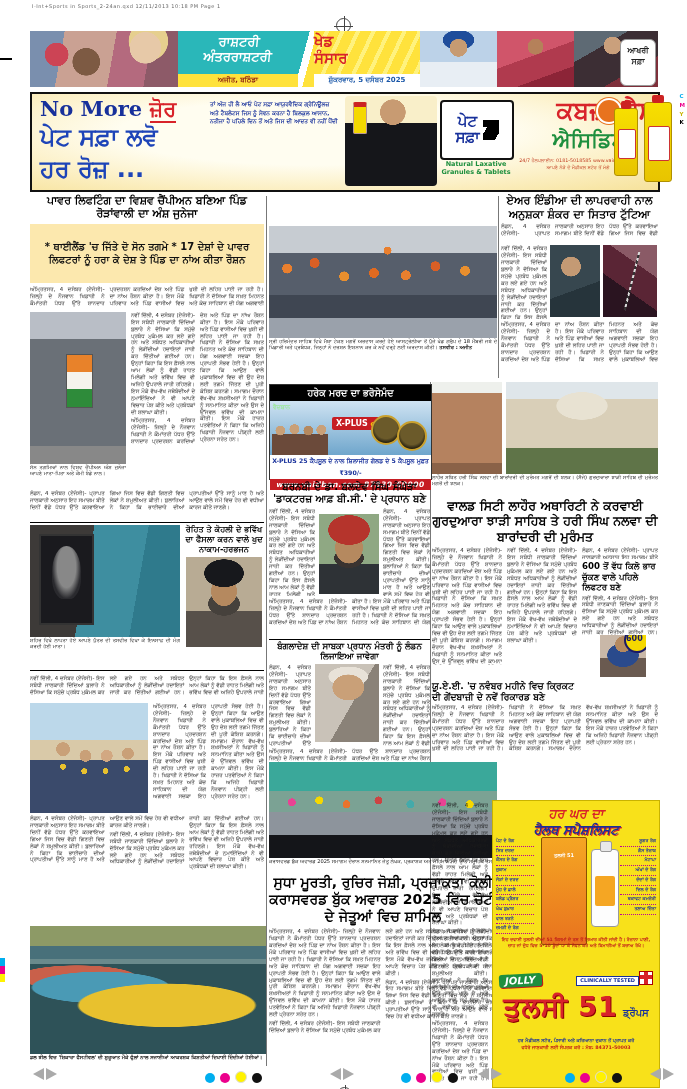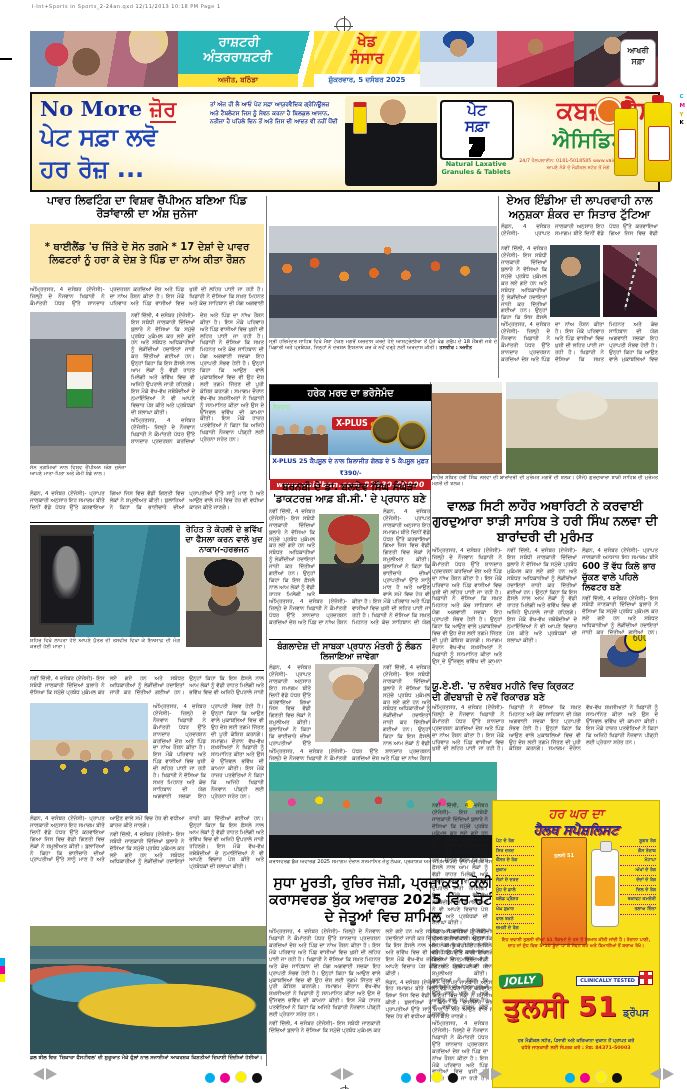--- a/index.html
+++ b/index.html
@@ -21,36 +21,36 @@
     radial-gradient(circle 16px at 78% 30%,#e7c9a8 97%,transparent),
     radial-gradient(circle 20px at 80% 18%,#e6cf8e 97%,transparent),
     radial-gradient(circle 12px at 18% 42%,#cc4455 97%,transparent),
     radial-gradient(circle 14px at 38% 55%,#7d5a43 97%,transparent),
     linear-gradient(100deg,#7a8fae 0 22%,#caa193 22% 55%,#b46a7e 55% 78%,#8d5a68 78%);}
   .mh-teal{width:120px;background:#2ab7b9;position:relative;display:flex;flex-direction:column;}
   .mh-teal .t{flex:1;color:#fff;font-weight:700;font-size:13px;line-height:1.15;text-align:center;padding-top:4px;transform:skewX(-6deg);}
   .mh-strip{height:13px;background:#ffe23c;color:#8a1a10;font-weight:700;font-size:7px;text-align:center;line-height:13px;}
   .mh-slash{width:16px;background:linear-gradient(105deg,#2ab7b9 0 38%,#fff 38% 62%,#ffe23c 62%);}
   .mh-yellow{width:106px;background:repeating-linear-gradient(115deg,#ffe23c 0 10px,#fff27e 10px 14px);display:flex;flex-direction:column;}
-  .mh-yellow .t{flex:1;color:#d8232a;font-weight:700;font-size:15px;line-height:1.1;text-align:center;padding-top:2px;}
+  .mh-yellow .t{flex:1;color:#d8232a;font-weight:700;font-size:15px;line-height:1.1;padding-top:2px;}
   .mh-date{height:13px;background:#fff;color:#1a57a8;font-weight:700;font-size:7px;text-align:center;line-height:13px;}
   .mh-right{flex:1;display:flex;}
   .mh-k{flex:1;background:radial-gradient(circle 9px at 50% 30%,#c79b72 97%,transparent),radial-gradient(ellipse 16px 10px at 50% 16%,#1f4d9b 97%,transparent),linear-gradient(#bcd2e8 0 55%,#e8eef4 55%);}
   .mh-m{flex:1;background:radial-gradient(circle 8px at 50% 28%,#b5815a 97%,transparent),linear-gradient(160deg,#d0556a 0 45%,#b03a4e 45% 75%,#8c2437 75%);}
   .mh-r{flex:1.1;background:radial-gradient(circle 9px at 46% 26%,#caa07c 97%,transparent),linear-gradient(150deg,#5e6a74 0 30%,#3c2e34 30% 70%,#7e2f3a 70%);}
   .mh-corner{position:absolute;right:2px;top:8px;width:34px;height:40px;background:#fff;border:1px solid #999;border-radius:6px;font-size:8px;font-weight:700;color:#222;text-align:center;line-height:1.4;padding-top:5px;}
   
   .ad1{border:2px solid #111;background:radial-gradient(ellipse at 45% 40%,#fffdf0 0 40%,#fbedbc 75%,#f6e29a);}
   .ad1 .nm{font-family:"DejaVu Serif",serif;font-weight:700;font-size:21px;color:#17309b;}
   .ad1 .nm .zor{color:#d8232a;border-bottom:2px solid #d8232a;}
   .ad1 .big{font-weight:700;font-size:24px;color:#1d44b8;line-height:1.25;}
   .ad1 .sm{font-size:5.8px;color:#17309b;font-weight:700;line-height:1.5;width:128px;}
   .ad1-man{background:radial-gradient(circle 13px at 52% 18%,#c89b72 97%,transparent),linear-gradient(#f9efc9 0 30%,#15161a 30%);border-radius:4px;}
   .ad1-bottle-s{position:absolute;left:8px;top:6px;width:12px;height:26px;background:#f5d800;border:1px solid #b99;border-top:5px solid #cc2222;border-radius:2px;}
-  .ad1-logo{background:#fff;border:2px solid #111;border-radius:4px;display:flex;align-items:center;justify-content:center;gap:3px;flex-direction:column;}
+  .ad1-logo{background:#fff;border:2px solid #111;border-radius:4px;display:flex;align-items:center;justify-content:center;gap:3px;}
   .ad1-logo .tx{color:#17309b;font-weight:700;font-size:15px;line-height:1.05;text-align:center;}
   .toilet{width:16px;height:20px;background:linear-gradient(#000 0 35%,transparent 35%),linear-gradient(120deg,transparent 0 30%,#000 30% 85%,transparent 85%);}
   .tagline{color:#1e8f3e;font-weight:700;font-size:6.5px;text-align:center;line-height:1.3;}
   .kabz{font-weight:700;font-size:25px;color:#d8232a;}
   .acid{font-weight:700;font-size:21px;color:#1e8f3e;}
   .contact{font-size:4.8px;color:#c03a1e;text-align:center;line-height:1.4;}
   .bottle{position:absolute;background:linear-gradient(#f7df00,#e8c400);border:1px solid #b09000;border-radius:3px;}
   .bottle:before{content:"";position:absolute;left:28%;top:-8px;width:44%;height:8px;background:#cc2222;border-radius:2px;}
   .bottle .lb{position:absolute;left:12%;top:30%;width:76%;height:42%;background:#fff;border:1px solid #c33;border-radius:2px;}
   .burst{position:absolute;width:22px;height:22px;background:#e8731e;border-radius:50%;box-shadow:0 0 0 2px #fff,0 0 0 3px #e8731e;}
@@ -87,21 +87,21 @@
     radial-gradient(circle 4px at 62% 44%,#4aa 97%,transparent),radial-gradient(circle 4px at 76% 42%,#e84393 97%,transparent),
     radial-gradient(circle 4px at 88% 44%,#f5d800 97%,transparent),
     linear-gradient(180deg,#3aa89a 0 30%,#7ba294 30% 52%,#8d949c 52% 76%,#141519 76%);}
   .ph-boats{background:
     linear-gradient(180deg,#8d9a66 0 16%,#48707a 16% 26%,transparent 26%),
     radial-gradient(ellipse 90px 22px at 58% 62%,#e8c12e 97%,transparent),
     radial-gradient(ellipse 70px 16px at 30% 48%,#4a9ab5 97%,transparent),
     radial-gradient(ellipse 60px 12px at 20% 40%,#c9604a 97%,transparent),
     linear-gradient(180deg,#6a8a8c 0 30%,#2e5258 30%);}
   .ph-man600{background:radial-gradient(circle 8px at 50% 22%,#b5895f 97%,transparent),radial-gradient(ellipse 16px 12px at 50% 48%,#2a4a8c 97%,transparent),linear-gradient(#c9b8a8 0 55%,#6a5a50 55%);}
-  .badge600{position:absolute;right:-4px;top:-8px;width:22px;height:22px;border-radius:50%;background:#f5d800;border:2px solid #1a1a66;color:#1a1a66;font-weight:400;font-size:8px;text-align:right;line-height:20px;}
+  .badge600{position:absolute;right:-4px;top:-8px;width:22px;height:22px;border-radius:50%;background:#f5d800;border:2px solid #1a1a66;color:#1a1a66;font-weight:700;font-size:8px;text-align:left;line-height:20px;}
   
   .xh{background:#000;color:#fff;font-weight:700;font-size:9.5px;text-align:center;line-height:16px;}
   .xbody{background:linear-gradient(#cfe3f2,#6fa6cc);position:relative;}
   .xlogo{position:absolute;left:62px;top:16px;background:#c61d23;color:#fff;font-weight:700;font-size:8px;padding:2px 4px;border-radius:2px;}
   .xjar{position:absolute;width:26px;height:26px;border-radius:50%;background:radial-gradient(circle at 50% 40%,#6b5a2a 0 55%,#14110a 80%);border:2px solid #caa12e;}
   .xvaid{position:absolute;left:3px;top:2px;color:#9be89b;font-weight:700;font-size:6px;}
   .xppl{position:absolute;left:2px;bottom:0;width:56px;height:34px;background:radial-gradient(circle 5px at 15% 28%,#c9a078 97%,transparent),radial-gradient(circle 5px at 40% 24%,#c9a078 97%,transparent),radial-gradient(circle 5px at 65% 28%,#b5895f 97%,transparent),radial-gradient(circle 5px at 88% 26%,#c9a078 97%,transparent),linear-gradient(transparent 0 38%,#6b4a3a 38%);}
   .xoffer{background:#fff;color:#17309b;font-weight:700;font-size:6.2px;text-align:center;line-height:12px;}
   .xred{background:#c61d23;color:#fff;font-weight:700;font-size:7.5px;text-align:center;line-height:11px;letter-spacing:.5px;font-style:italic;}
   

